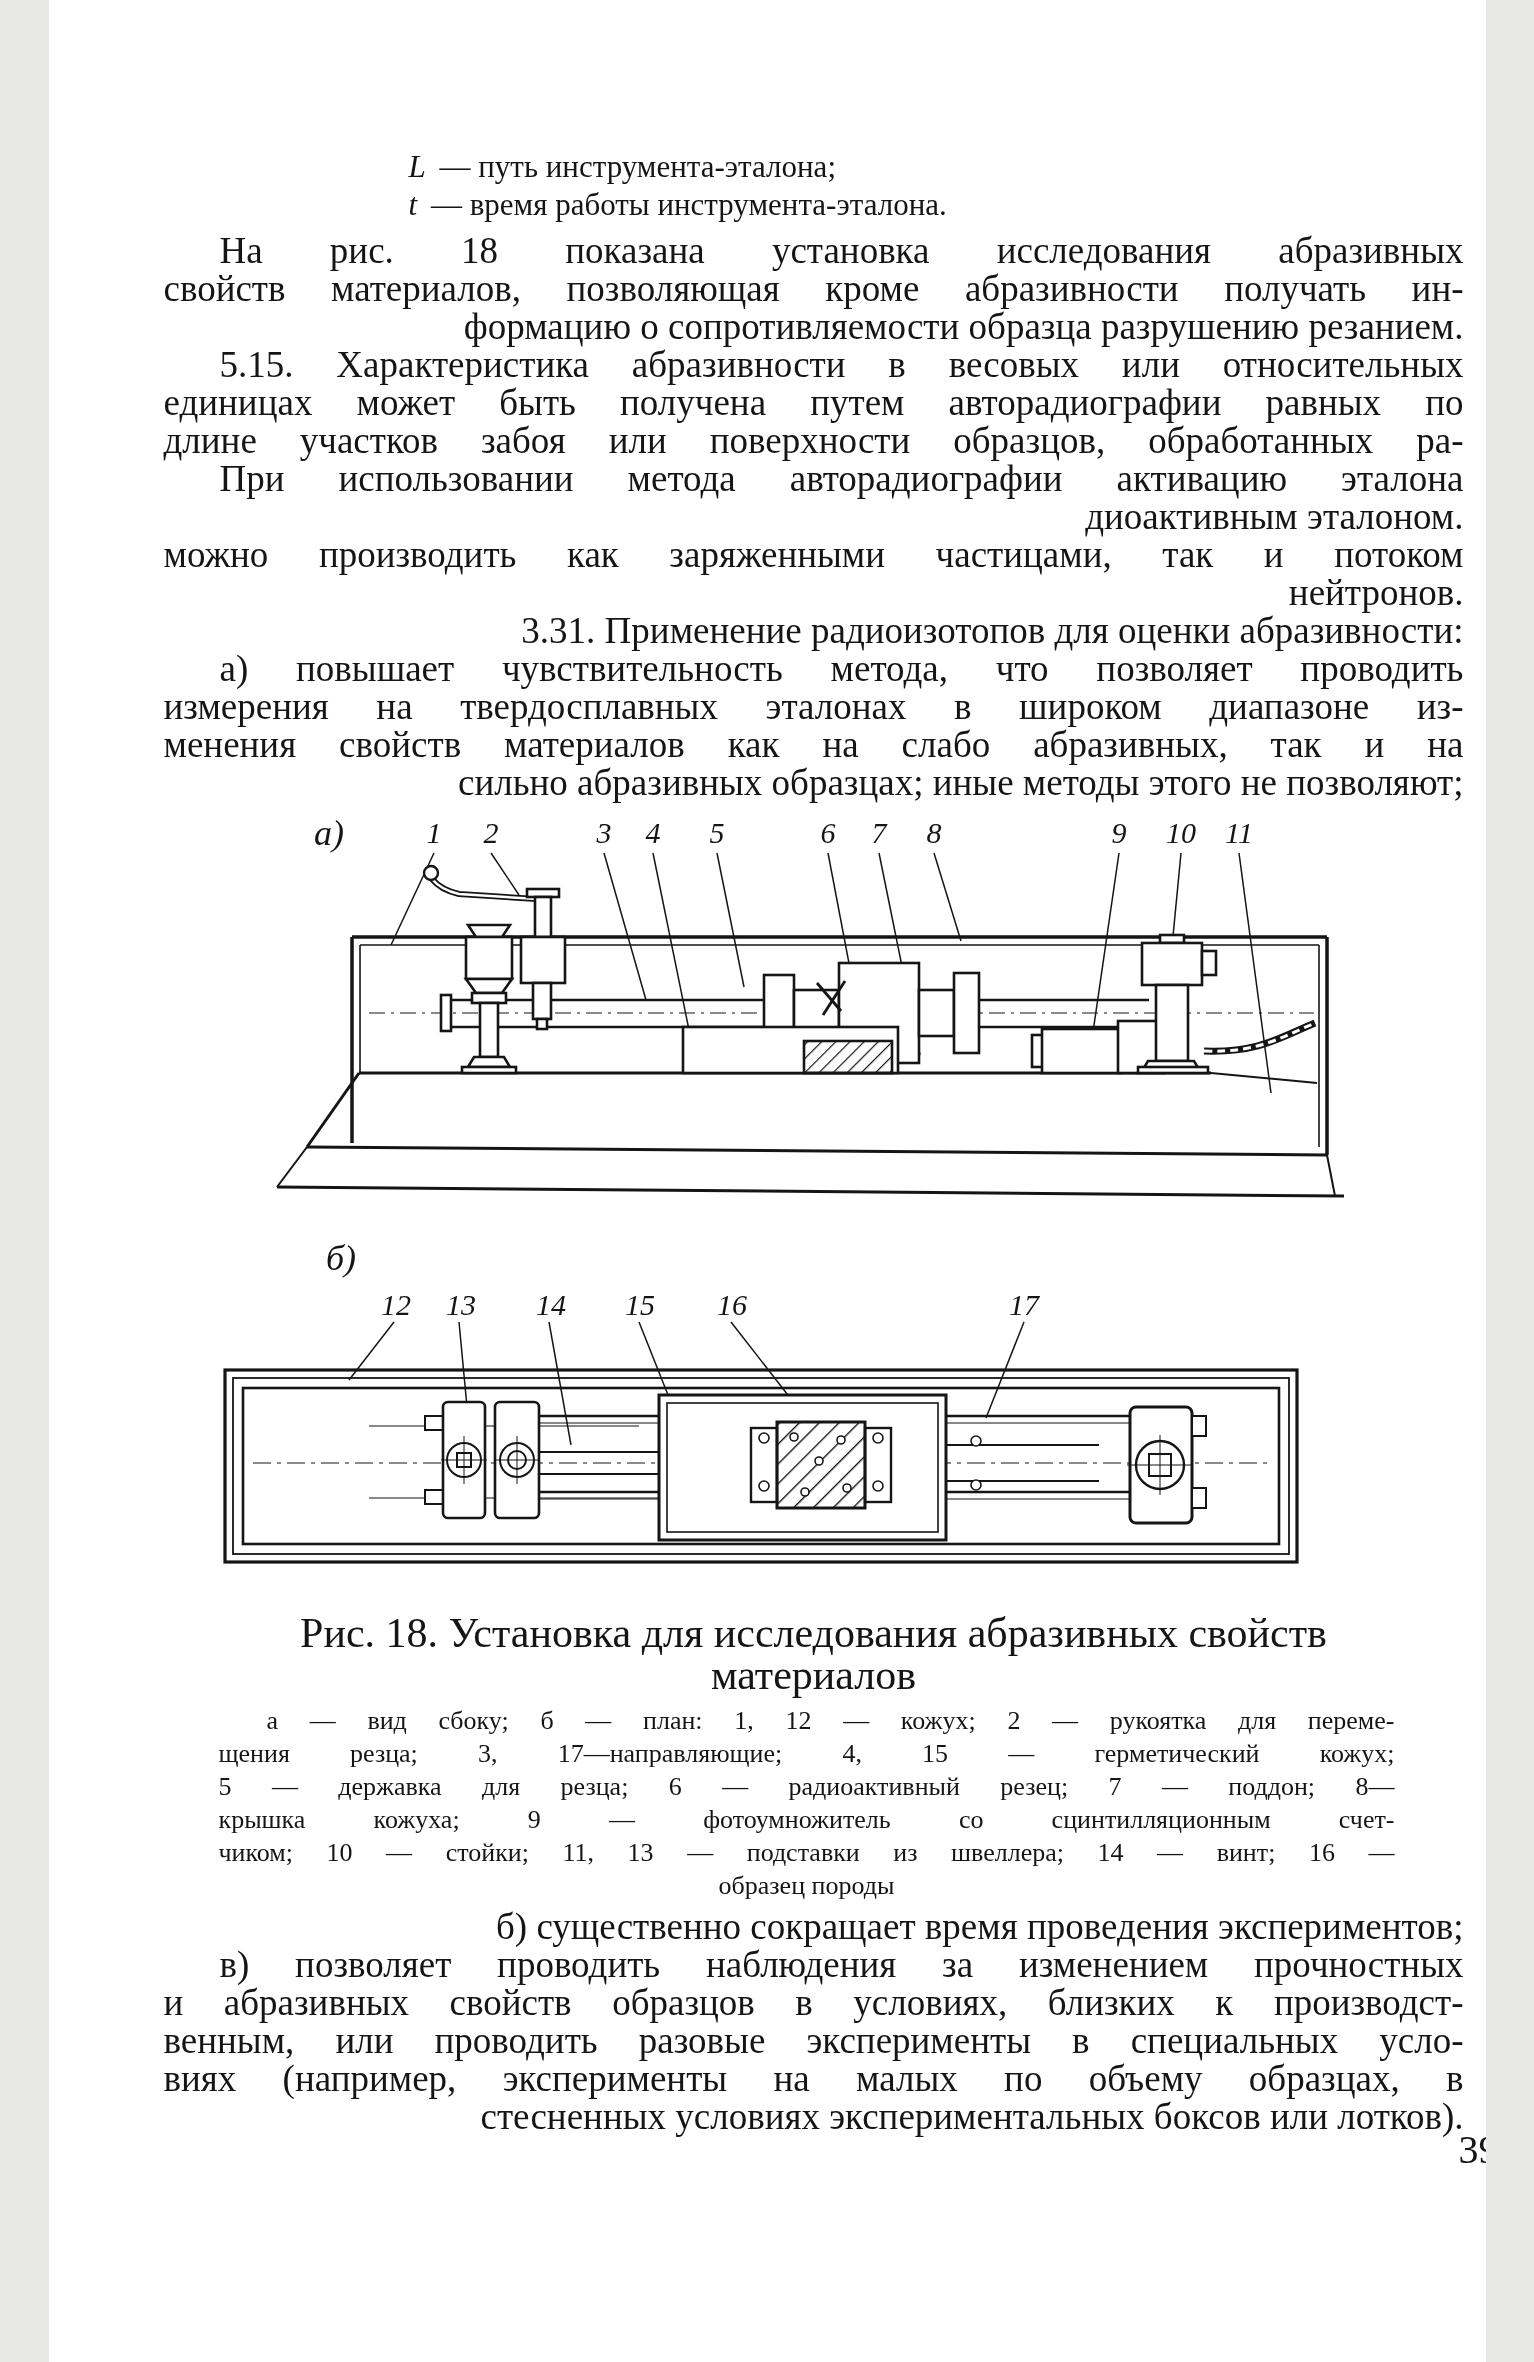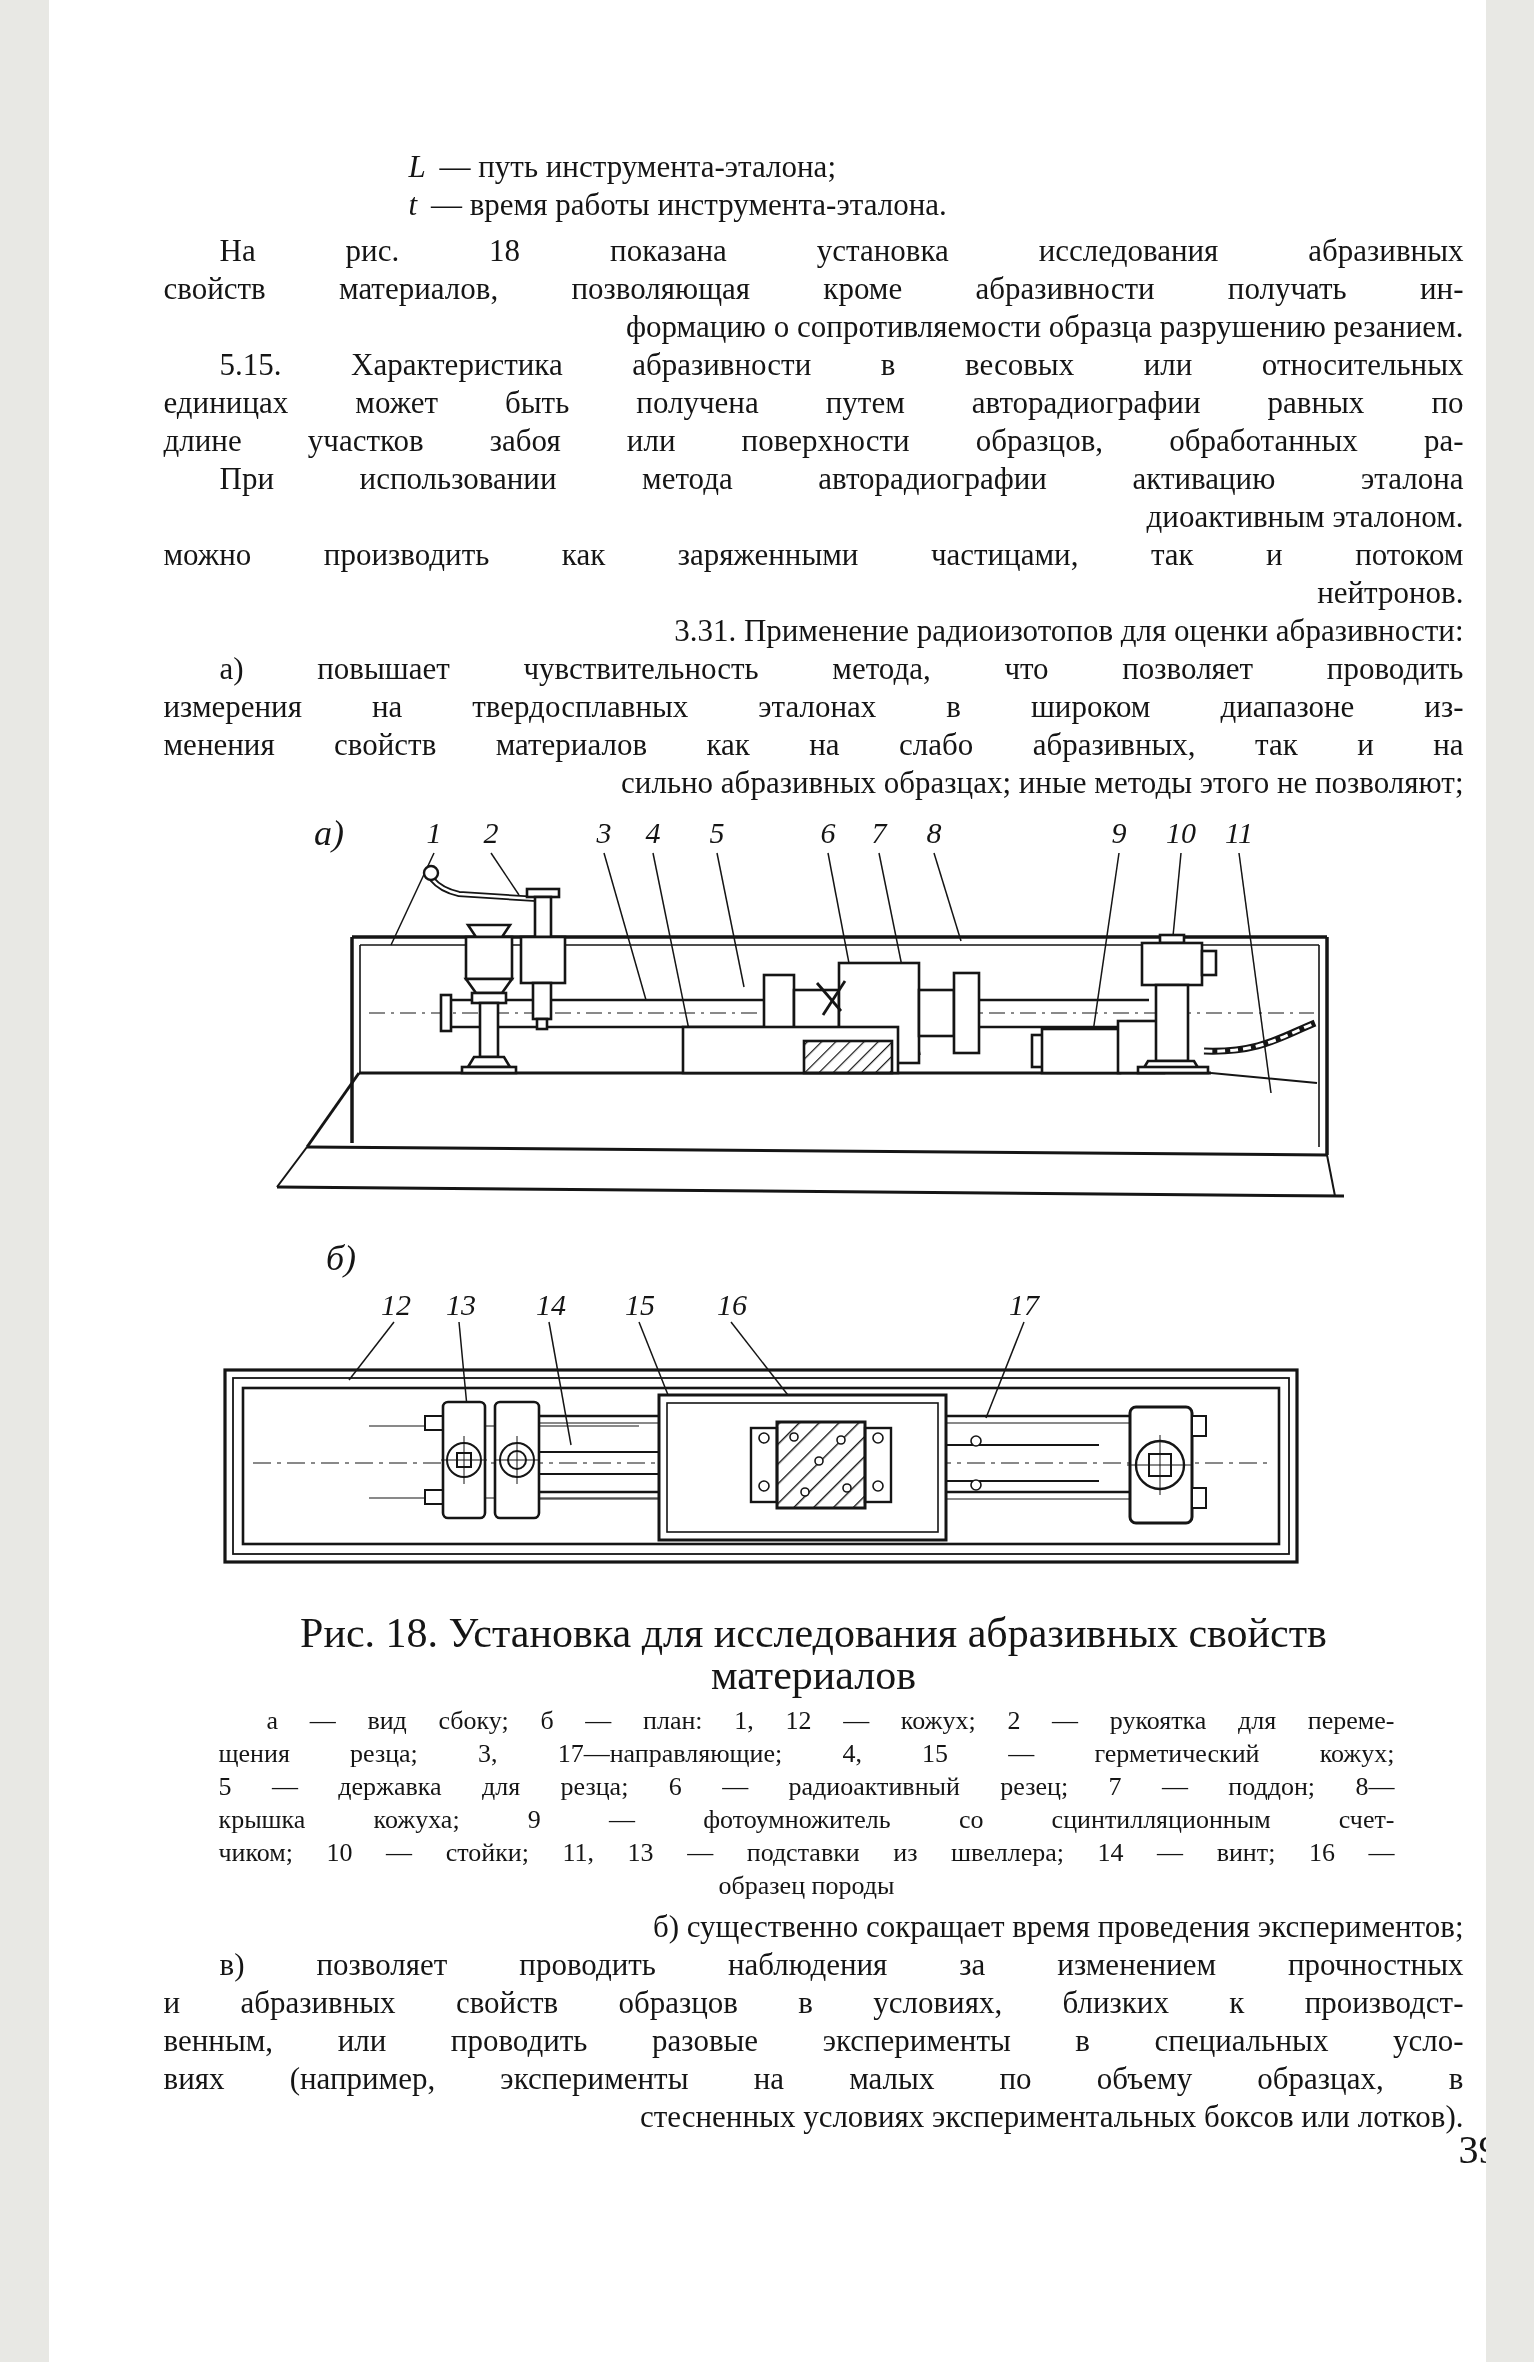--- a/index.html
+++ b/index.html
@@ -1,18 +1,18 @@
 <!DOCTYPE html>
 <html><head>
 <meta charset="utf-8">
 <style>
   html,body{margin:0;padding:0;background:#e8e8e4;}
   .page{position:relative;width:1437px;height:2362px;background:#ffffff;margin:0 auto;
         font-family:"Liberation Serif","DejaVu Serif",serif;color:#151515;overflow:hidden;}
-  .textcol{position:absolute;left:115px;width:1300px;font-size:31px;}
+  .textcol{position:absolute;left:115px;width:1300px;font-size:37px;}
   .line{line-height:38px;min-height:38px;white-space:normal;}
   .full{text-align:justify;text-align-last:justify;}
   .first{text-indent:56px;}
   .end{text-align:right;}
   .defs{position:absolute;left:360px;top:148px;width:900px;font-size:31px;}
   .defs .line i{font-style:italic;margin-right:6px;}
   .caption{position:absolute;left:115px;top:1612px;width:1300px;font-size:42px;}
   .caption .line{text-align:center;line-height:42px;}
   .legend{position:absolute;left:170px;top:1698px;width:1176px;font-size:26px;margin-top:6px;}
   .legend .line{line-height:33px;min-height:33px;}

